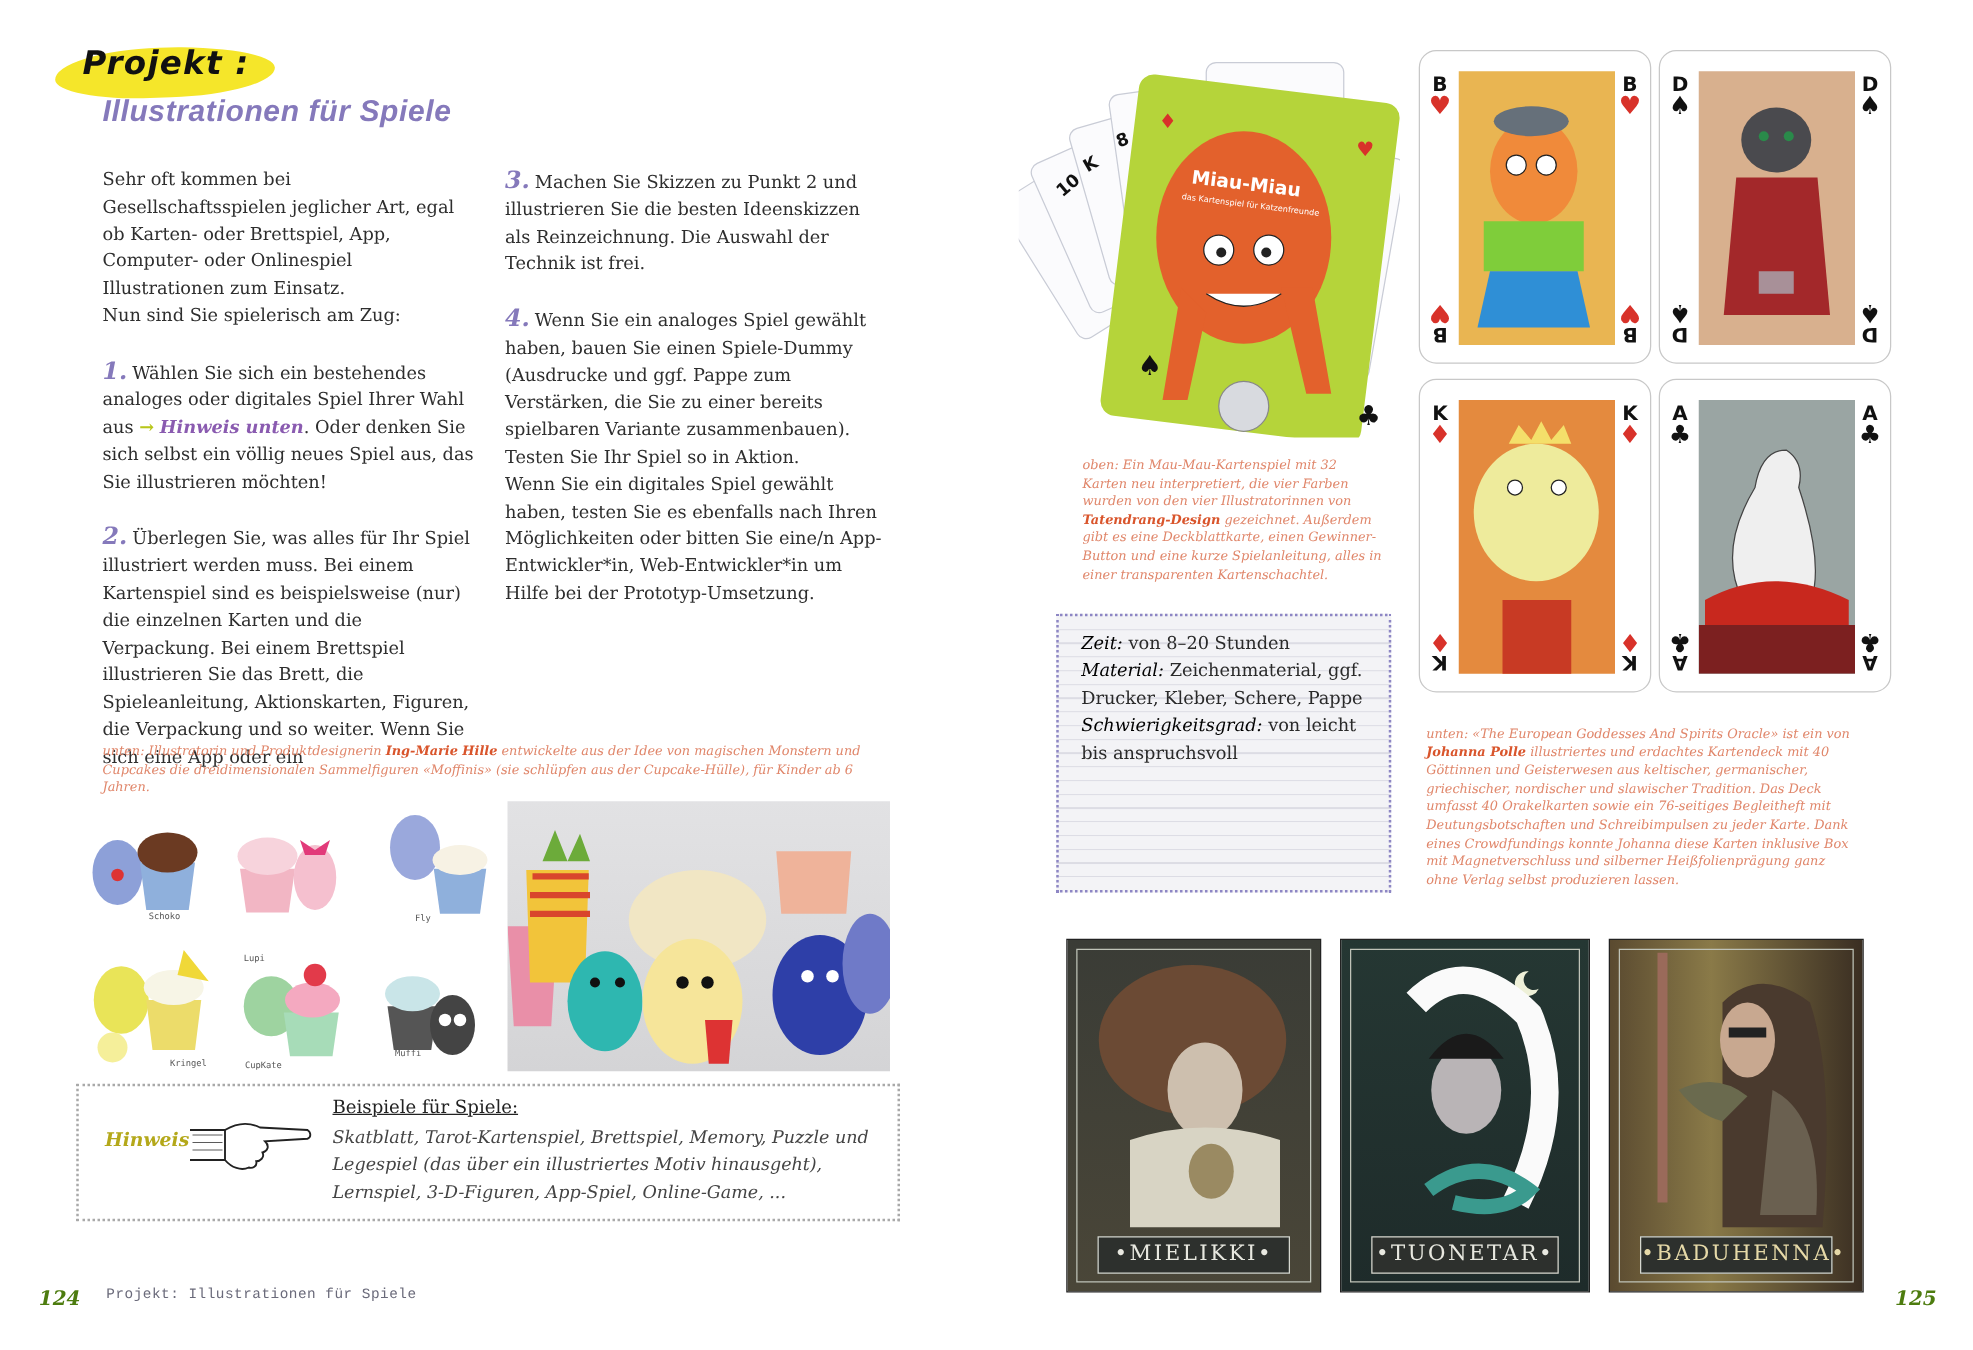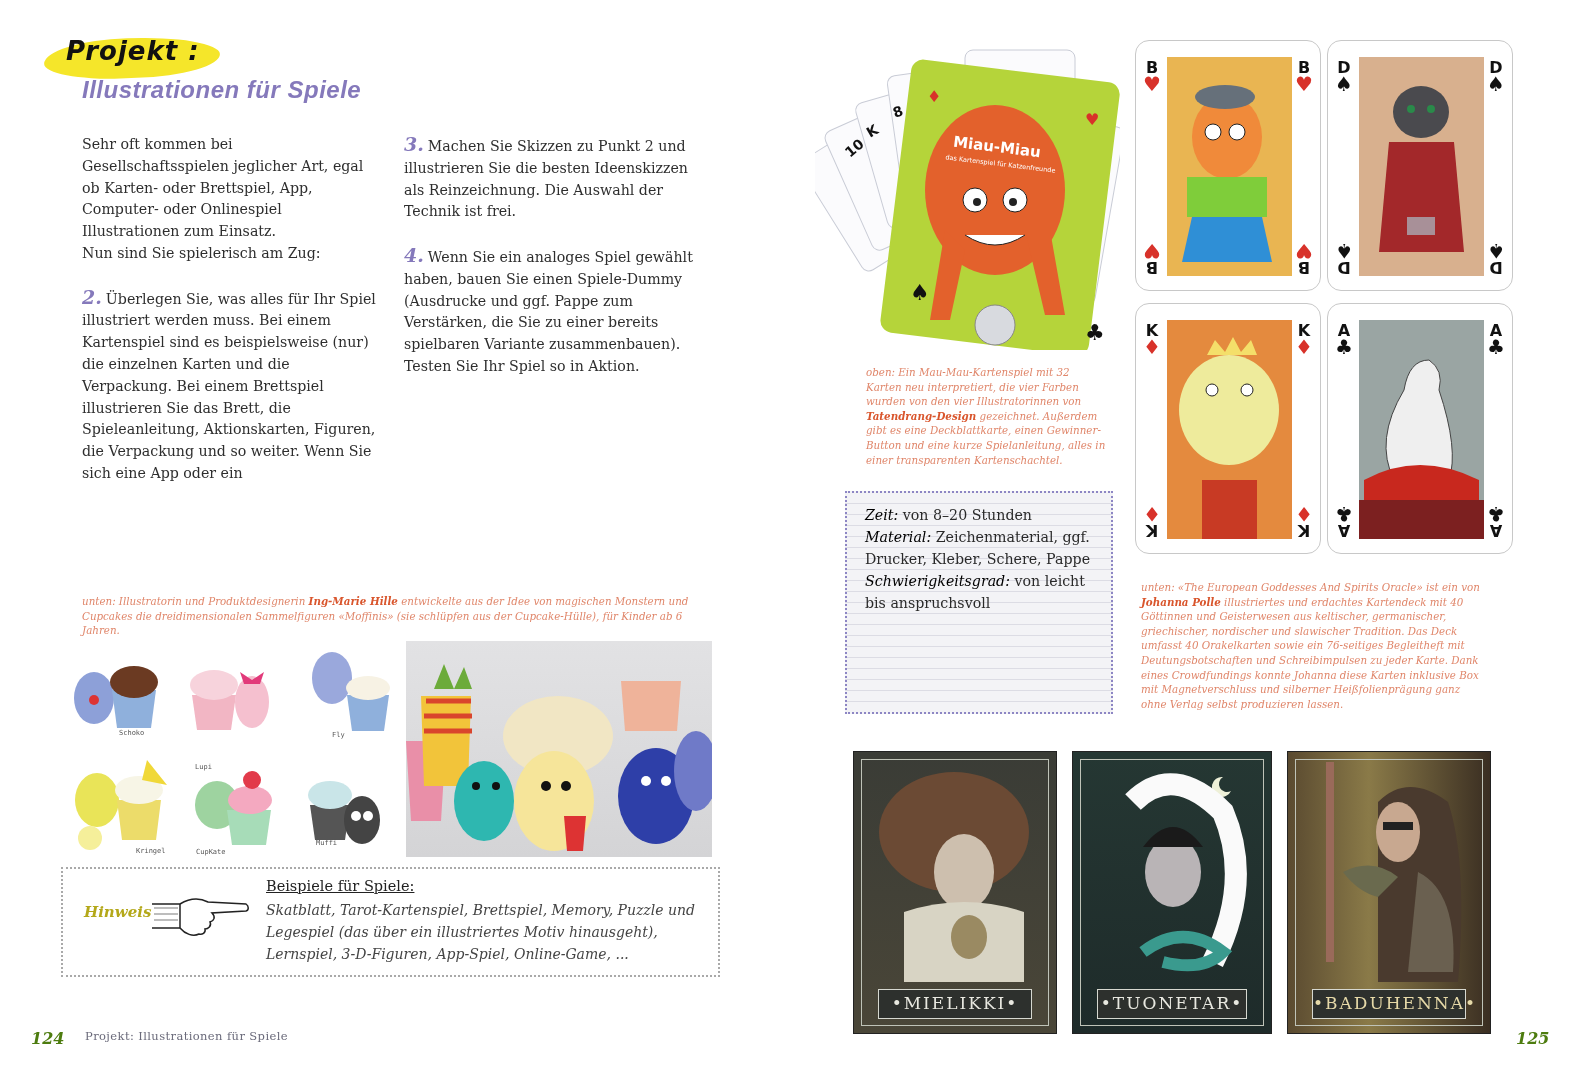--- a/index.html
+++ b/index.html
@@ -32,21 +32,21 @@
   .hint-body { left: 266px; top: 899px; width: 445px; font-size: 14px; line-height: 22px; font-style: italic; color: #444; }
 
   
   .info-box { left: 845px; top: 491px; width: 268px; height: 223px; border: 2px dotted #8d86c4;
     background: repeating-linear-gradient(to bottom, #f3f3f6 0px, #f3f3f6 10px, #dcdce4 10px, #dcdce4 11px); }
   .info-text { left: 865px; top: 505px; width: 245px; font-size: 14.2px; line-height: 21.9px; color: #2a2a2a; }
   .info-text .lbl { font-style: italic; font-weight: normal; color: #000000; }
 
   
   .page-num { font-family: "DejaVu Serif", serif; font-style: italic; font-weight: bold; font-size: 16px; color: #4d7c0f; }
-  .footer-title { left: 85px; top: 1029px; font-size: 11.5px; color: #6a6a7a; letter-spacing: 0.4px; }
+  .footer-title { left: 85px; top: 1029px; font-size: 11.5px; color: #6a6a7a; letter-spacing: 0.4px; font-family: Liberation Mono, monospace; }
 
   
   .img { overflow: hidden; }
   .playing-card { background: #fff; border: 1.5px solid #c8c8c8; border-radius: 14px; }
   .card-art { position: absolute; left: 31px; top: 16px; width: 125px; height: 219px; }
   .card-idx { position: absolute; font-family: "DejaVu Sans", sans-serif; font-weight: bold; font-size: 16px; color: #111; text-align: center; width: 18px; line-height: 17px; }
   .card-idx .suit { display: block; font-size: 20px; }
   .red { color: #d8322a; }
   .tarot { background: #3b3e3a; border: 1px solid #222; margin-top: 13px; }
   .tarot-inner { position: absolute; left: 7px; top: 7px; right: 7px; bottom: 7px; border: 1.5px solid #bfc3b8; }
@@ -56,32 +56,38 @@
 </head>
 <body>
 
 <div class="abs projekt-tag"></div>
 <div class="abs projekt-text">Projekt :</div>
 <h1 class="abs page-title">Illustrationen für Spiele</h1>
 
 <div class="abs col" style="left:82px; top:134px; width:300px;">
   <p class="tight">Sehr oft kommen bei Gesellschaftsspielen jeglicher Art, egal ob Karten- oder Brettspiel, App, Computer- oder Onlinespiel Illustrationen zum Einsatz.</p>
   <p>Nun sind Sie spielerisch am Zug:</p>
+  <p>
+    <span class="step-num">1.</span><span>Wählen Sie sich ein bestehendes analoges oder digitales Spiel Ihrer Wahl aus</span>
+    <span class="arrow">→</span>
+    <span class="hint-link">Hinweis unten</span><span>. Oder denken Sie sich selbst ein völlig neues Spiel aus, das Sie illustrieren möchten!</span>
+  </p>
   <p class="tight">
     <span class="step-num">2.</span><span>Überlegen Sie, was alles für Ihr Spiel illustriert werden muss. Bei einem Kartenspiel sind es beispielsweise (nur) die einzelnen Karten und die Verpackung. Bei einem Brettspiel illustrieren Sie das Brett, die Spieleanleitung, Aktionskarten, Figuren, die Verpackung und so weiter. Wenn Sie sich eine App oder ein</span>
   </p>
 </div>
 
 <div class="abs col" style="left:404px; top:134px; width:302px;">
   <p>
     <span class="step-num">3.</span><span>Machen Sie Skizzen zu Punkt 2 und illustrieren Sie die besten Ideenskizzen als Reinzeichnung. Die Auswahl der Technik ist frei.</span>
   </p>
   <p class="tight">
     <span class="step-num">4.</span><span>Wenn Sie ein analoges Spiel gewählt haben, bauen Sie einen Spiele-Dummy (Ausdrucke und ggf. Pappe zum Verstärken, die Sie zu einer bereits spielbaren Variante zusammenbauen). Testen Sie Ihr Spiel so in Aktion.</span>
   </p>
+  <p class="tight">Wenn Sie ein digitales Spiel gewählt haben, testen Sie es ebenfalls nach Ihren Möglichkeiten oder bitten Sie eine/n App-Entwickler*in, Web-Entwickler*in um Hilfe bei der Prototyp-Umsetzung.</p>
 </div>
 
 <div class="abs caption" style="left:82px; top:594px; width:630px;">
   <span>unten: Illustratorin und Produktdesignerin </span><b>Ing-Marie Hille</b><span> entwickelte aus der Idee von magischen Monstern und Cupcakes die dreidimensionalen Sammelfiguren «Moffinis» (sie schlüpfen aus der Cupcake-Hülle), für Kinder ab 6 Jahren.</span>
 </div>
 
 <div class="abs img" style="left:62px; top:640px; width:335px; height:220px;">
   <svg width="335" height="220">
 
     <ellipse cx="32" cy="58" rx="20" ry="26" fill="#8da0d8"></ellipse>

